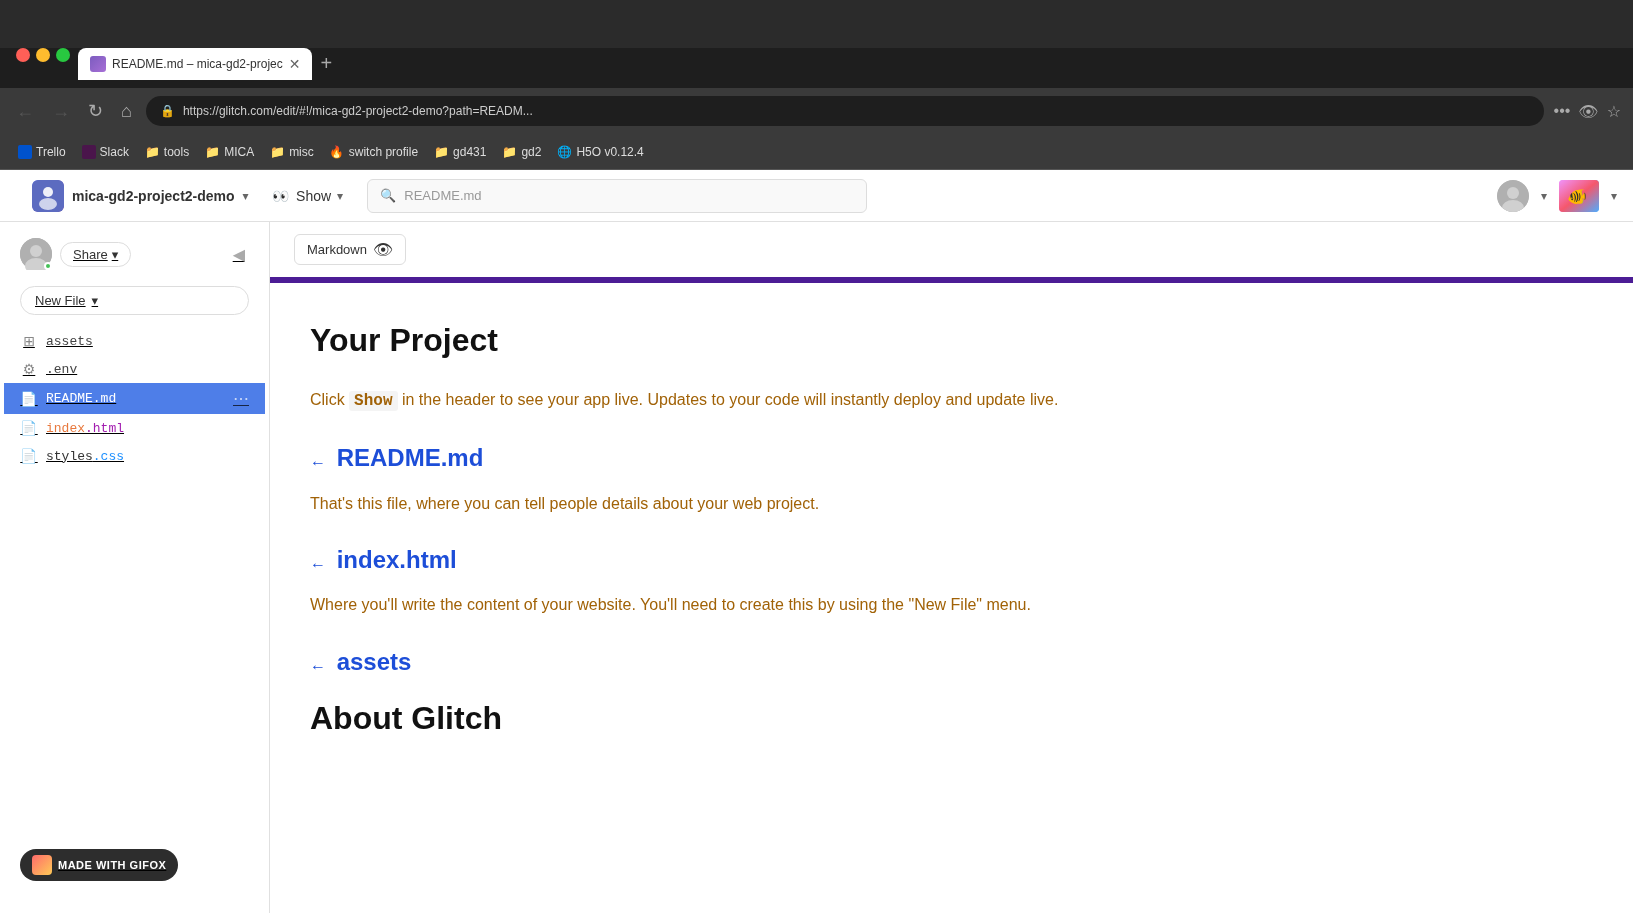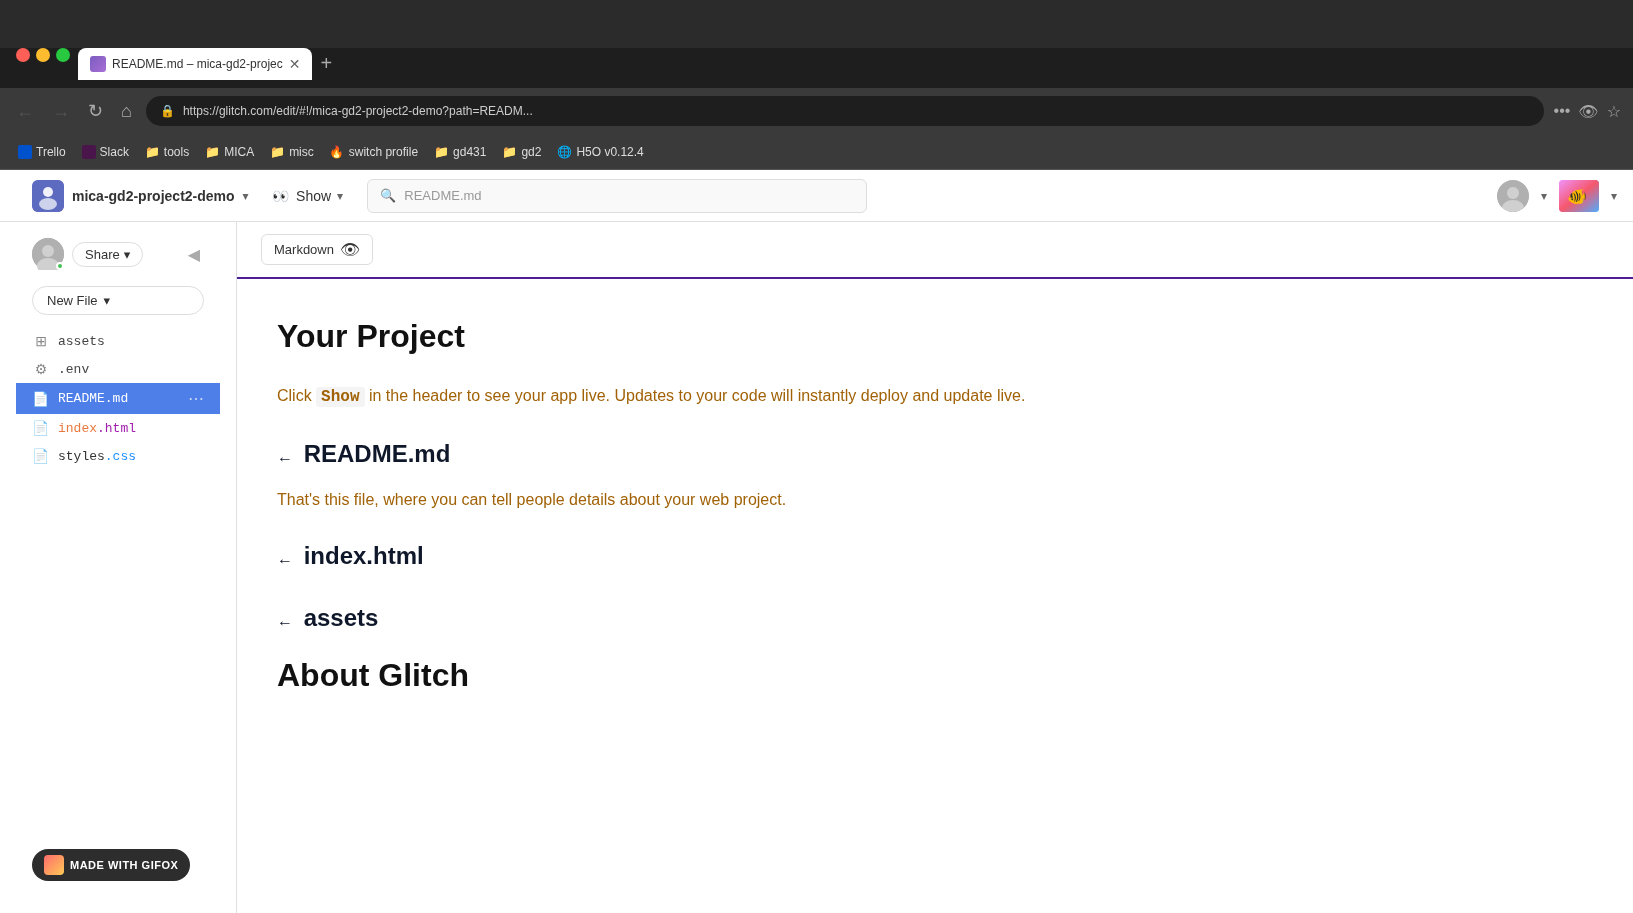--- a/index.html
+++ b/index.html
@@ -261,27 +261,28 @@
 
     
     .main-area {
       display: flex;
       flex: 1;
       overflow: hidden;
     }
 
     
     .sidebar {
-      width: 237px;
+      width: 270px;
       background: #fff;
       border-right: 1px solid #e0e0e0;
       display: flex;
       flex-direction: column;
-      padding: 16px 16px;
+      padding: 16px 4px;
       flex-shrink: 0;
+      text-decoration: underline;
     }
 
     .sidebar-top {
       display: flex;
       align-items: center;
       padding: 0 16px;
       margin-bottom: 16px;
       gap: 8px;
     }
 
@@ -451,21 +452,21 @@
     .content-area {
       flex: 1;
       display: flex;
       flex-direction: column;
       overflow: hidden;
       background: #fff;
     }
 
     .content-toolbar {
       padding: 12px 24px;
-      border-bottom: 2px solid #4c1d95;
+      border-bottom: 6px solid #4c1d95;
       display: flex;
       align-items: flex-start;
       gap: 12px;
     }
 
     .markdown-badge {
       display: flex;
       align-items: center;
       gap: 6px;
       background: none;
@@ -494,21 +495,21 @@
       font-size: 32px;
       font-weight: 700;
       margin-bottom: 20px;
       color: #111;
     }
 
     .content-body h2 {
       font-size: 24px;
       font-weight: 700;
       margin: 24px 0 12px;
-      color: #0f172a;
+      color: #1d4ed8;
     }
 
     .content-body p {
       font-size: 16px;
       color: #a16207;
       margin-bottom: 16px;
       line-height: 1.7;
     }
 
     .content-body code {
@@ -738,20 +739,21 @@
             <span>README.md</span>
           </h2>
 
           <p>That's this file, where you can tell people details about your web project.</p>
 
           <h2>
             <span class="arrow-icon">←</span>
             <span>index.html</span>
           </h2>
 
+          <p>Where you'll write the content of your website. You'll need to create this by using the "New File" menu.</p>
 
           <h2>
             <span class="arrow-icon">←</span>
             <span>assets</span>
           </h2>
 
 
           <h1>About Glitch</h1>
         </div>
       </div>

